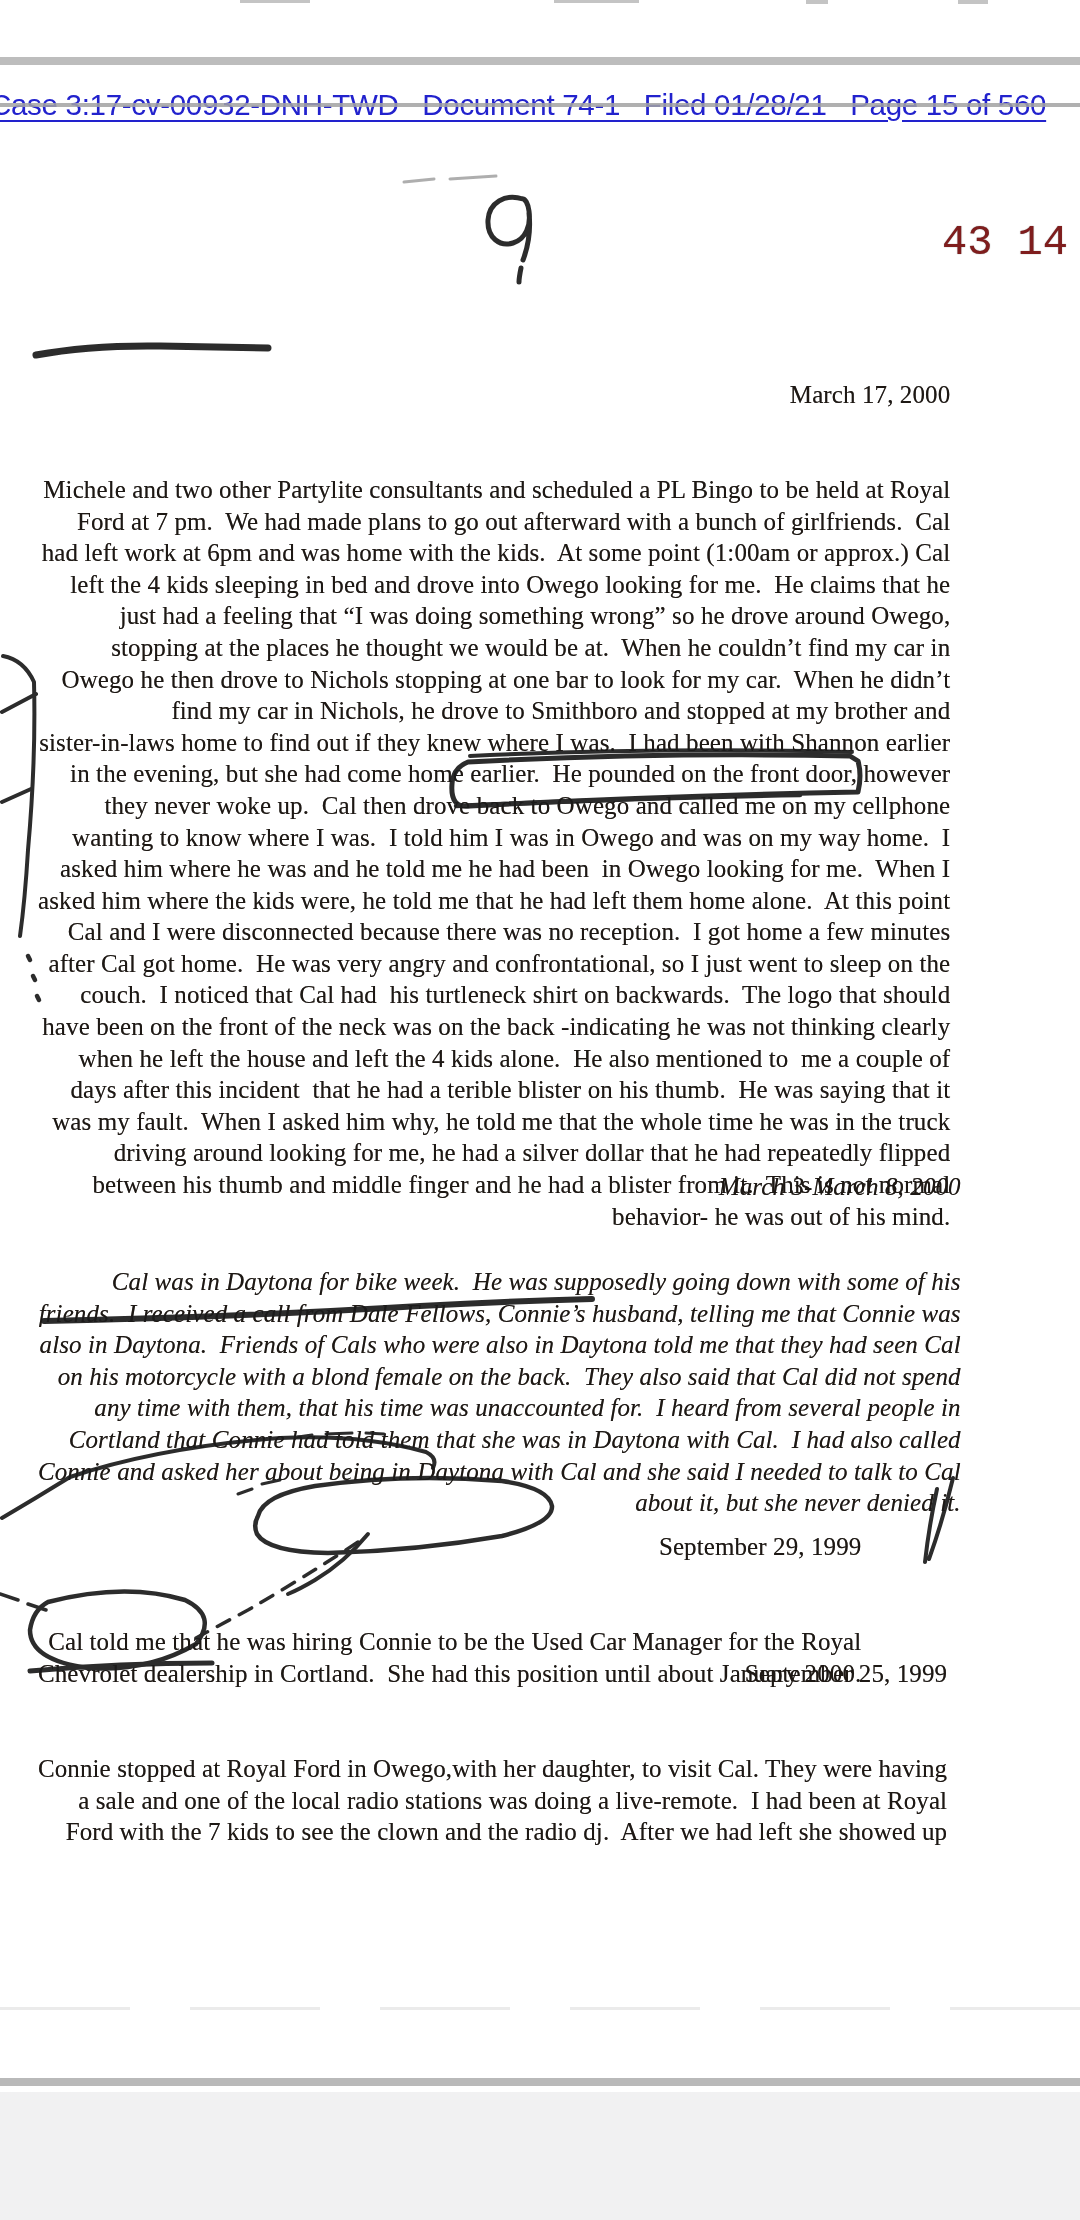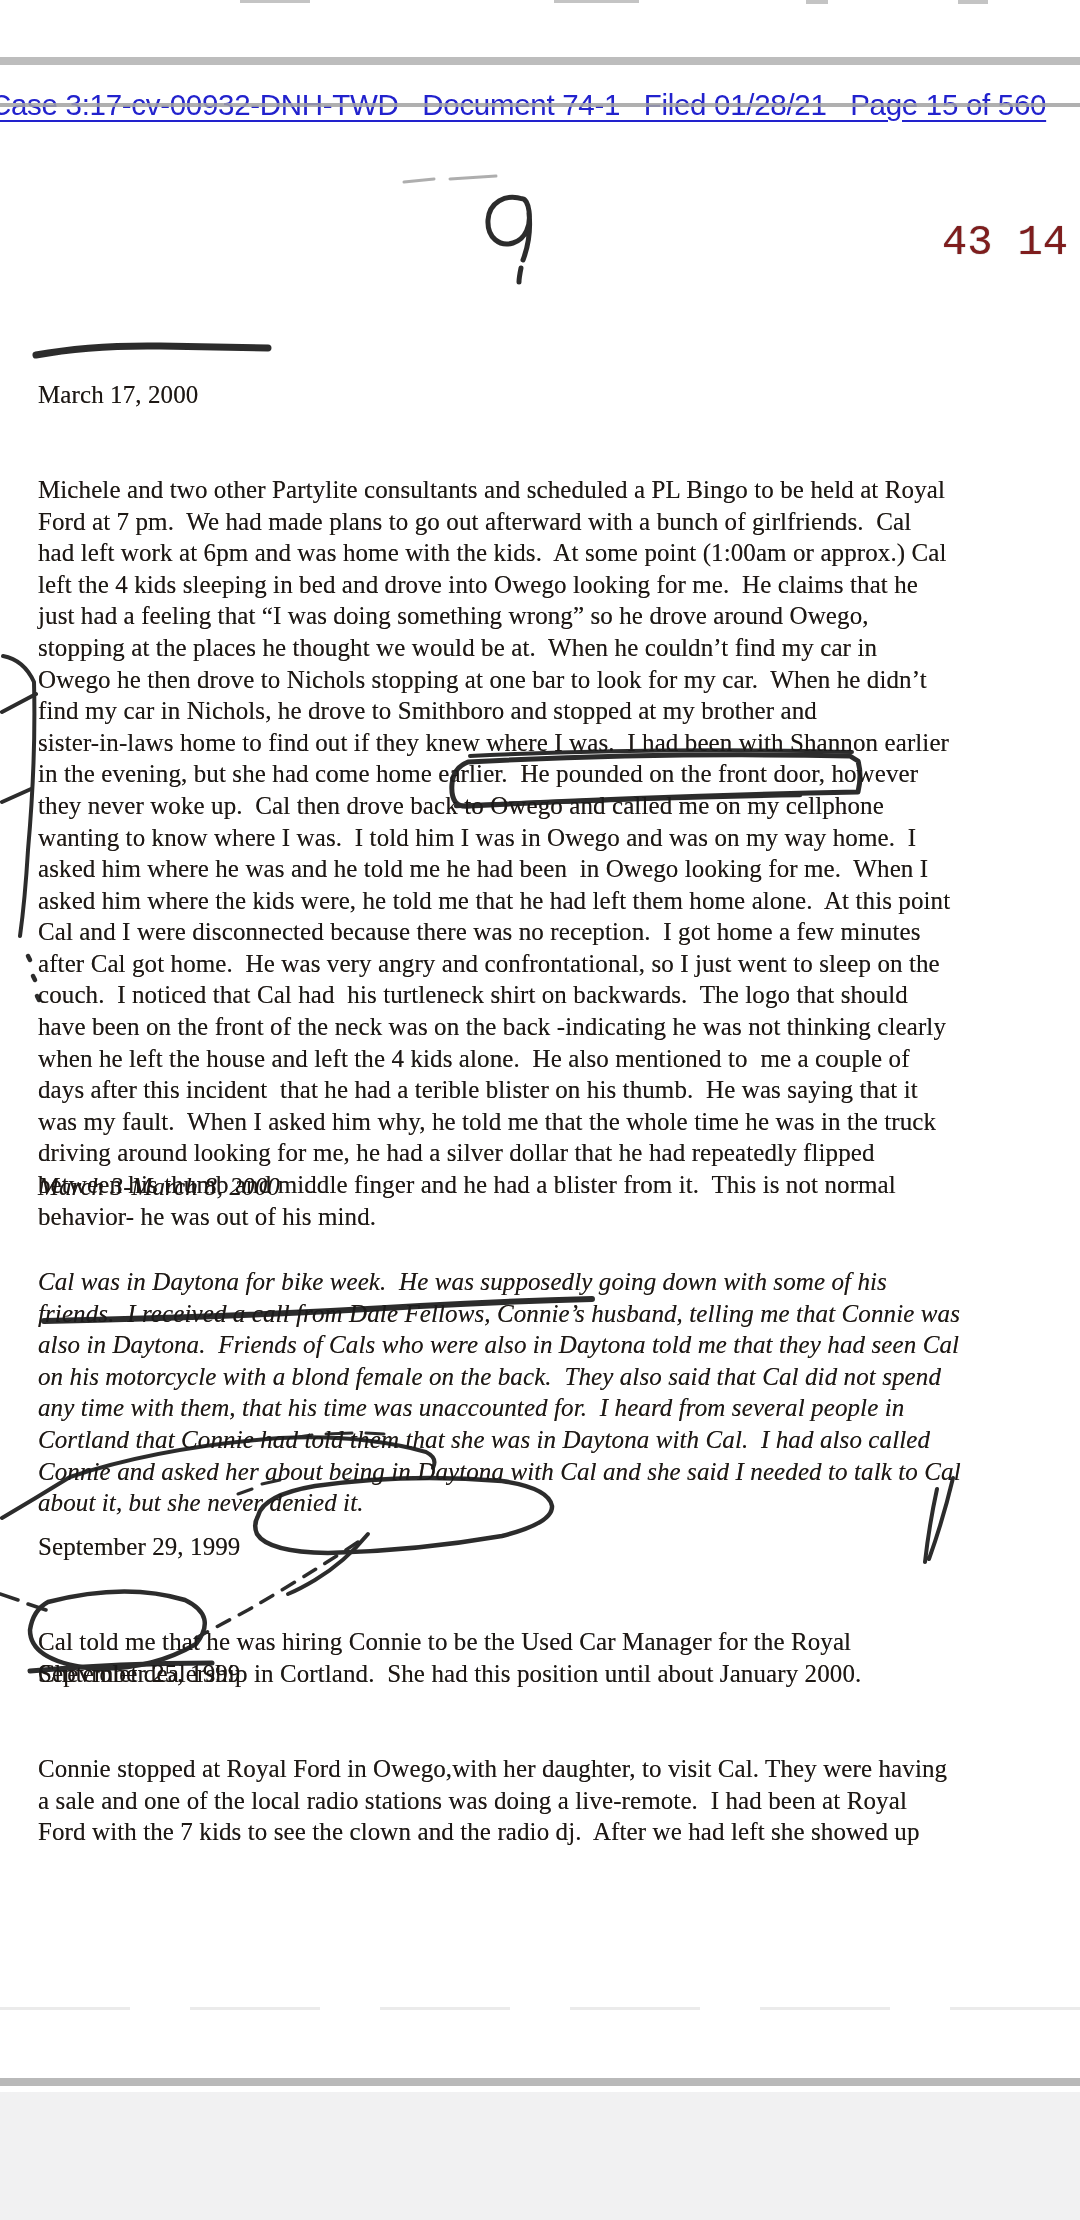--- a/index.html
+++ b/index.html
@@ -29,21 +29,21 @@
 
 <div class="screen">
 
   <div class="speck" style="left:240px;width:70px;"></div>
   <div class="speck" style="left:554px;width:85px;"></div>
   <div class="speck" style="left:806px;width:22px;height:4px;"></div>
   <div class="speck" style="left:958px;width:30px;height:4px;"></div>
 
   <div class="bar-gray top-strip"></div>
 
-  <div style="position:absolute;inset:0;">
+  <div style="position:absolute;inset:0;text-align:right;">
 
     <div class="case-line">Case 3:17-cv-00932-DNH-TWD   Document 74-1   Filed 01/28/21   Page 15 of 560</div>
     <div class="case-rule"></div>
 
     <div class="stamp">43 14</div>
 
     <div class="entry" style="top:316px;">
       <div>March 17, 2000</div>
       <div>Michele and two other Partylite consultants and scheduled a PL Bingo to be held at Royal
 Ford at 7 pm.  We had made plans to go out afterward with a bunch of girlfriends.  Cal

